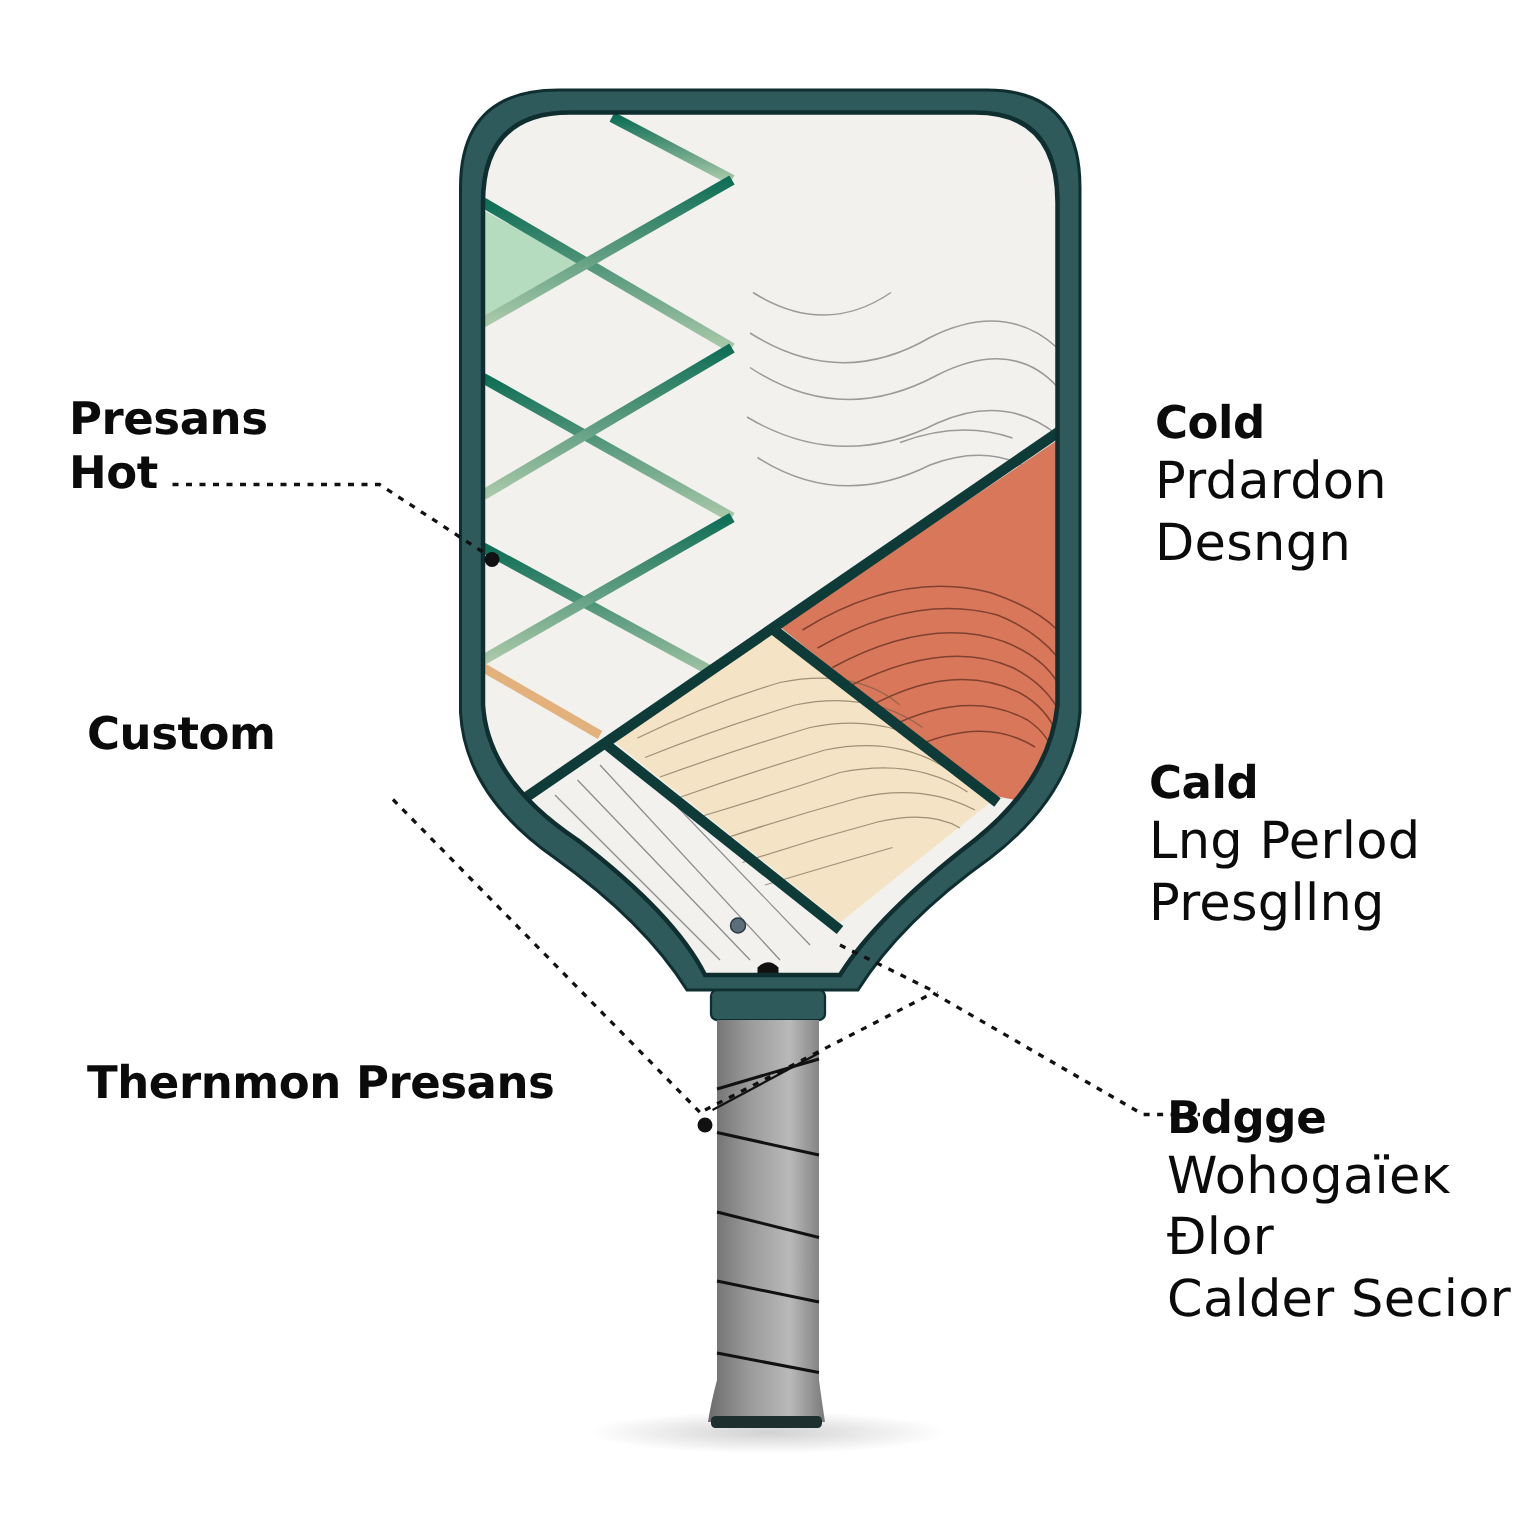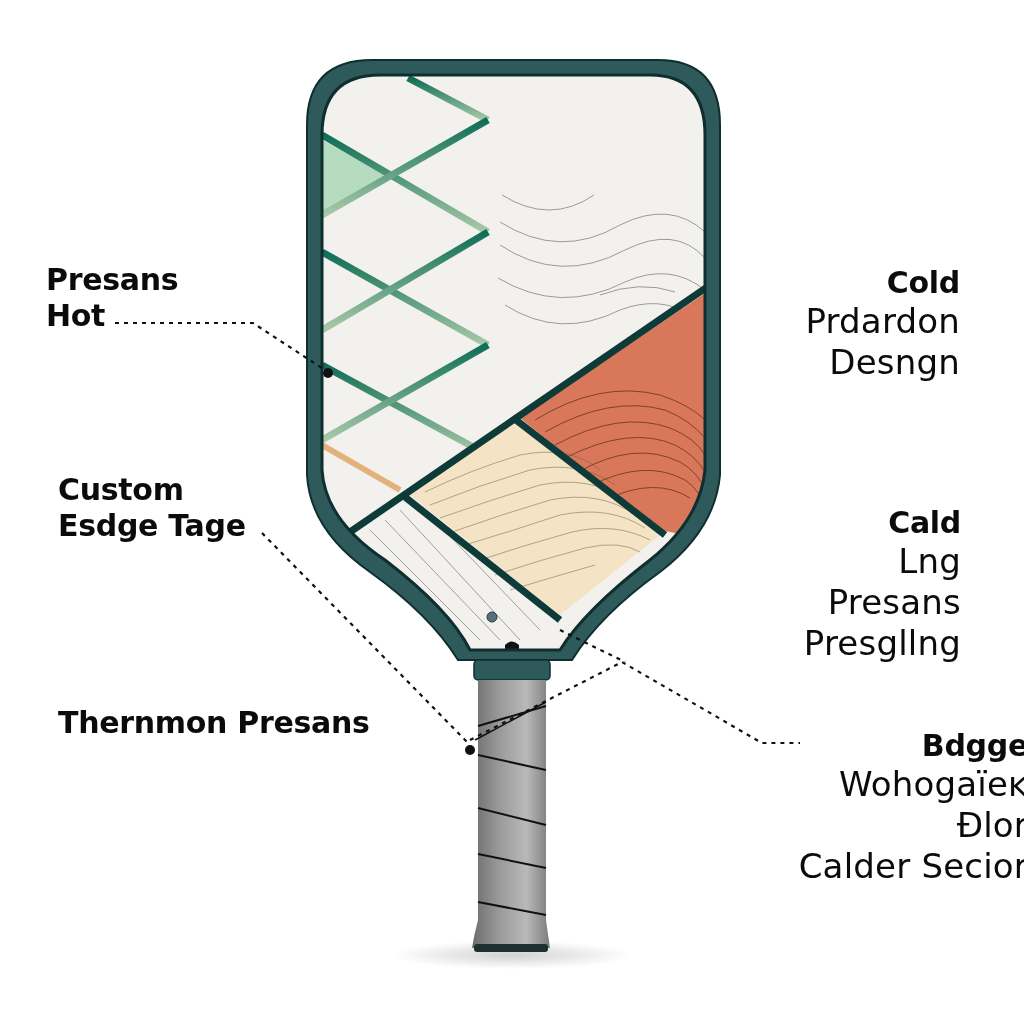--- a/index.html
+++ b/index.html
@@ -3,21 +3,21 @@
 <meta charset="utf-8">
 <style>
   html, body { margin: 0; padding: 0; background: #ffffff; }
   body { width: 1024px; height: 1024px; position: relative; overflow: hidden;
          font-family: "DejaVu Sans", "Liberation Sans", sans-serif; }
   #diagram { position: absolute; left: 0; top: 0; width: 1024px; height: 1024px; }
   .label { position: absolute; color: #0b0b0b; line-height: 1.2; }
   .label .title { font-weight: 700; font-size: 30px; display: block; letter-spacing: -0.3px; }
   .label .sub { font-weight: 400; font-size: 34px; display: block; letter-spacing: 0.2px; }
   .left .title { font-size: 30px; }
-  .center { text-align: right; }
+  .center { text-align: left; }
 </style>
 </head>
 <body>
 
 <svg id="diagram" viewBox="0 0 1024 1024" xmlns="http://www.w3.org/2000/svg">
   <defs>
     <clipPath id="faceClip">
       <path d="M 380 75 L 650 75 Q 705 75 705 135 L 705 470 Q 700 520 650 560 Q 585 610 560 650 L 470 650 Q 450 610 385 560 Q 325 520 322 470 L 322 135 Q 322 75 380 75 Z"></path>
     </clipPath>
     <linearGradient id="greenFade" x1="0" y1="0" x2="0" y2="1">
@@ -135,36 +135,35 @@
   <circle cx="470" cy="750" r="5" fill="#111"></circle>
 </svg>
 
 <div class="label left" style="left:46px; top:262px;">
   <span class="title">Presans</span>
   <span class="title">Hot</span>
 </div>
 
 <div class="label left" style="left:58px; top:472px;">
   <span class="title">Custom</span>
-  <span class="title">Esdge Tage</span>
 </div>
 
 <div class="label left" style="left:46px; top:705px;margin-left:12px;">
   <span class="title">Thernmon Presans</span>
 </div>
 
 <div class="label center" style="left:770px; top:265px; width:190px;">
   <span class="title">Cold</span>
   <span class="sub">Prdardon</span>
   <span class="sub">Desngn</span>
 </div>
 
 <div class="label center" style="left:766px; top:505px; width:195px;">
   <span class="title">Cald</span>
-  <span class="sub">Lng Presans</span>
+  <span class="sub">Lng Perlod</span>
   <span class="sub">Presgllng</span>
 </div>
 
 <div class="label center" style="left:778px; top:728px; width:250px;">
   <span class="title">Bdgge</span>
   <span class="sub">Wohogaïeĸ Ðlor</span>
   <span class="sub">Calder Secior</span>
 </div>
 
 </body></html>

